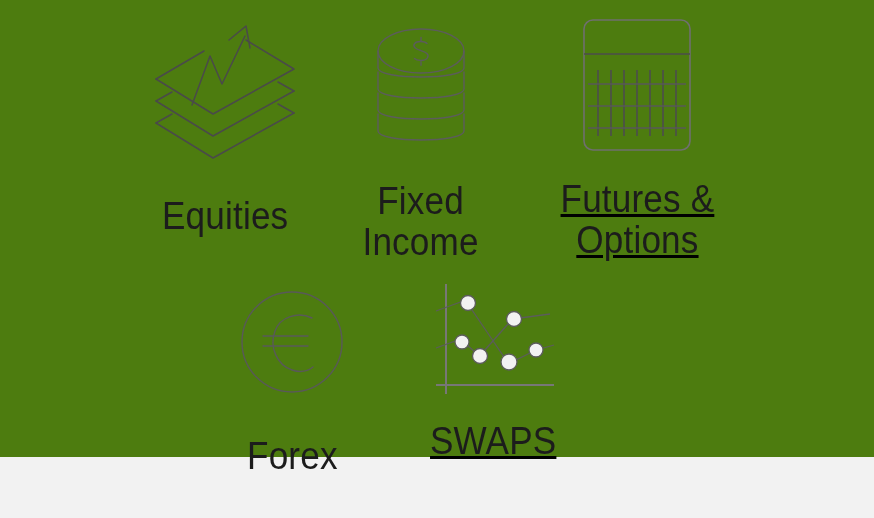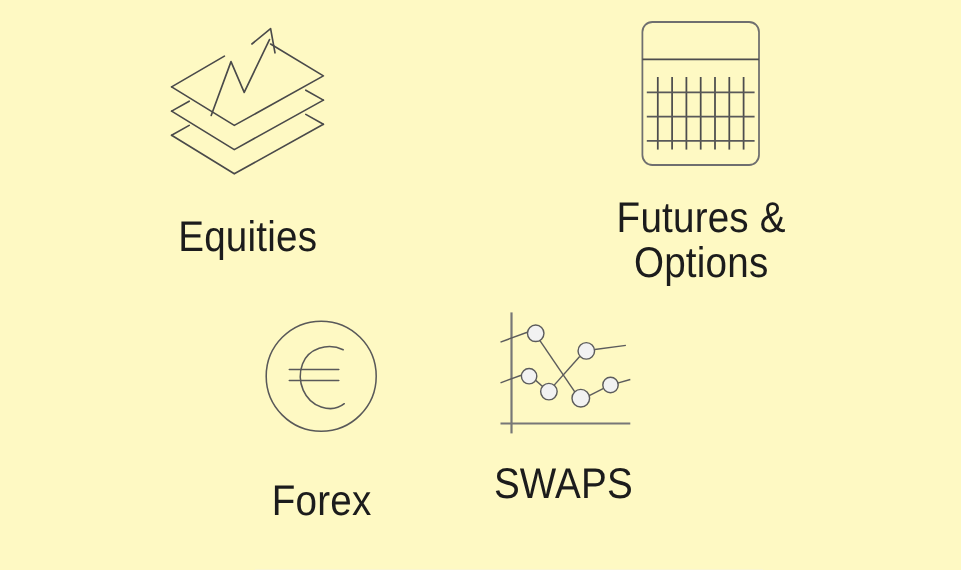--- a/index.html
+++ b/index.html
@@ -10,22 +10,22 @@
   body {
     width: 874px;
     height: 518px;
     background: #f2f2f2;
     font-family: "Liberation Sans", sans-serif;
     overflow: hidden;
   }
   #canvas {
     position: relative;
     width: 874px;
-    height: 518px;
-    background: #fef9c3;
+    height: 457px;
+    background: #4d7c0f;
   }
   .category {
     position: absolute;
     display: flex;
     flex-direction: column;
     align-items: center;
     justify-content: flex-start;
   }
   .icon-wrap {
     display: flex;
@@ -40,25 +40,25 @@
     text-align: center;
     white-space: pre-line;
     line-height: 1.06;
     transform: scaleX(0.90);
     transform-origin: center top;
   }
 
   
   #cat-equities  { left:   0px; top: 18px; width: 450px; }
   #cat-fixed     { left: 296px; top: 18px; width: 250px; }
-  #cat-futures   { left: 512px; top: 14px; width: 250px; }
+  #cat-futures   { left: 512px; top: 14px; width: 250px; text-decoration: underline; }
 
   
   #cat-forex     { left: 167px; top: 286px; width: 250px; gap: 16px; }
-  #cat-swaps     { left: 387px; top: 282px; width: 250px; }
+  #cat-swaps     { left: 368px; top: 282px; width: 250px; text-decoration: underline; }
 
   #cat-equities .icon-wrap { height: 158px; }
   #cat-fixed    .icon-wrap { height: 140px; }
   #cat-futures  .icon-wrap { height: 144px; }
   #cat-forex    .icon-wrap { height: 112px; }
   #cat-swaps    .icon-wrap { height: 118px; }
 
   #cat-equities .cat-label { font-size: 39px; margin-top: 19px; }
   #cat-fixed    .cat-label { font-size: 39px; margin-top: 22px; }
   #cat-futures  .cat-label { font-size: 39px; margin-top: 20px; }
@@ -89,20 +89,42 @@
           <path d="M6 61 L54 33"></path>
 
           <path d="M42 87 L60 38 L72 66 L95 18"></path>
           <path d="M79 22 L96 8 L100 30"></path>
         </g>
       </svg>
     </div>
     <div class="cat-label">Equities</div>
   </div>
 
+  <div class="category" id="cat-fixed">
+    <div class="icon-wrap">
+      <svg width="104" height="140" viewBox="0 0 104 140">
+        <g fill="none" stroke="#5c5c5c" stroke-width="1.4" stroke-linecap="round">
+
+          <ellipse cx="52" cy="33" rx="43" ry="22"></ellipse>
+
+          <path d="M58 25.5 C56 23.2 48 22.4 45.6 25.6 C43.2 28.8 47 31 52 32.6
+                   C57 34.2 60.6 36.4 58.4 39.8 C56.2 43.2 48 43 45.4 40.6"></path>
+          <path d="M52 19.5 L52 23.2"></path>
+          <path d="M52 43.6 L52 47.2"></path>
+
+          <path d="M9 33 L9 50 C9 62 95 62 95 50 L95 33"></path>
+          <path d="M9 54 L9 71 C9 83 95 83 95 71 L95 54"></path>
+          <path d="M9 75 L9 92 C9 104 95 104 95 92 L95 75"></path>
+          <path d="M9 96 L9 113 C9 125 95 125 95 113 L95 96"></path>
+        </g>
+      </svg>
+    </div>
+    <div class="cat-label">Fixed
+Income</div>
+  </div>
 
   <div class="category" id="cat-futures">
     <div class="icon-wrap">
       <svg width="118" height="144" viewBox="0 0 118 144">
 
         <rect x="6" y="6" width="106" height="130" rx="9" ry="9" fill="none" stroke="#6f6f6f" stroke-width="1.6"></rect>
 
         <line x1="6" y1="40" x2="112" y2="40" stroke="#4d4d4d" stroke-width="1.5"></line>
 
         <g stroke="#4d4d4d" stroke-width="1.6">

